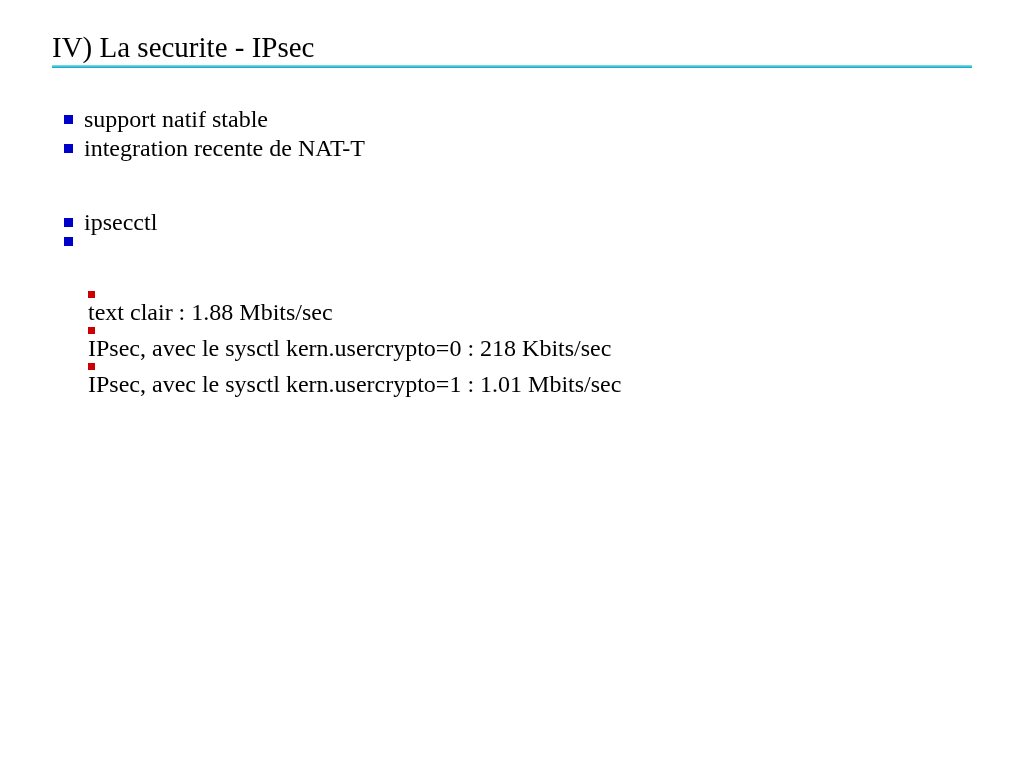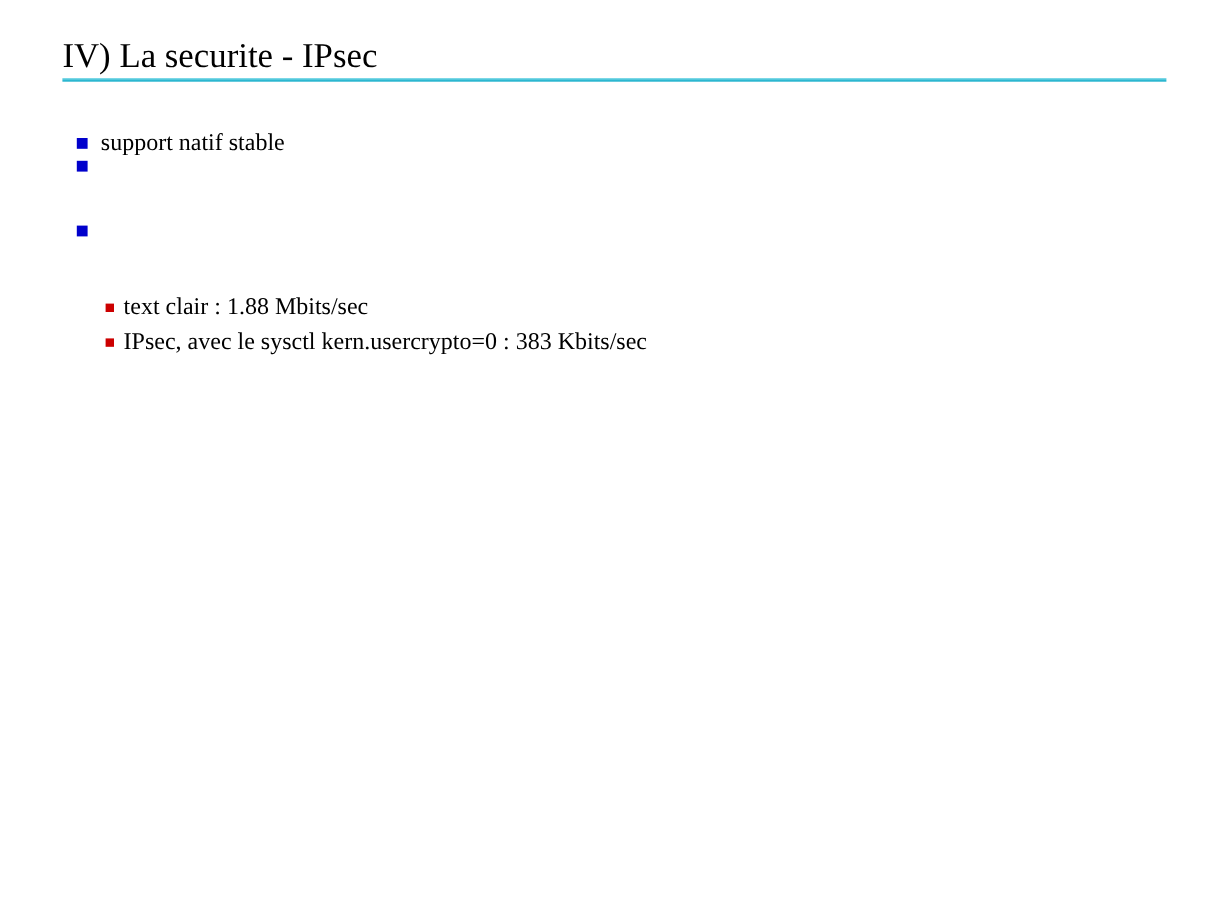--- a/index.html
+++ b/index.html
@@ -28,43 +28,44 @@
   }
   .title-rule {
     height: 3px;
     width: 920px;
     margin-top: 1px;
     background: linear-gradient(#8fe0ec, #00a5c4);
     border: 0;
   }
   .bullet-groups {
     margin-top: 37px;
-    font-size: 20px;
+    font-size: 24px;
   }
   .bullet-group {
     margin-bottom: 45px;
   }
   .bullet-item {
     display: flex;
     align-items: center;
     line-height: 29px;
     margin-left: 12px;
   }
   .bullet-square {
     flex: 0 0 auto;
     width: 9px;
     height: 9px;
     background: #0000cc;
     margin-right: 11px;
   }
   .sub-item {
     display: flex;
-    align-items: center;
+    align-items: flex-start;
     line-height: 29px;
     margin-left: 36px;
+    flex-direction: column;
   }
   .sub-square {
     flex: 0 0 auto;
     width: 7px;
     height: 7px;
     background: #cc0000;
     margin-right: 8px;
   }
   .bullet-text, .sub-text {
     white-space: pre;
@@ -81,35 +82,44 @@
 
     <div class="bullet-groups">
 
       <div class="bullet-group">
         <div class="bullet-item">
           <span class="bullet-square"></span>
           <span class="bullet-text">support natif stable</span>
         </div>
         <div class="bullet-item">
           <span class="bullet-square"></span>
+          <span class="bullet-text">integration recente de NAT-T</span>
         </div>
       </div>
 
       <div class="bullet-group">
+        <div class="bullet-item">
+          <span class="bullet-square"></span>
+          <span class="bullet-text">ipsecctl</span>
+        </div>
         <div class="bullet-item">
           <span class="bullet-square"></span>
         </div>
       </div>
 
       <div class="bullet-group">
         <div class="sub-item">
           <span class="sub-square"></span>
           <span class="sub-text">text clair : 1.88 Mbits/sec</span>
         </div>
         <div class="sub-item">
           <span class="sub-square"></span>
-          <span class="sub-text">IPsec, avec le sysctl kern.usercrypto=0 : 383 Kbits/sec</span>
+          <span class="sub-text">IPsec, avec le sysctl kern.usercrypto=0 : 218 Kbits/sec</span>
+        </div>
+        <div class="sub-item">
+          <span class="sub-square"></span>
+          <span class="sub-text">IPsec, avec le sysctl kern.usercrypto=1 : 1.01 Mbits/sec</span>
         </div>
       </div>
 
     </div>
   </div>
 </div>
 
 </body></html>

